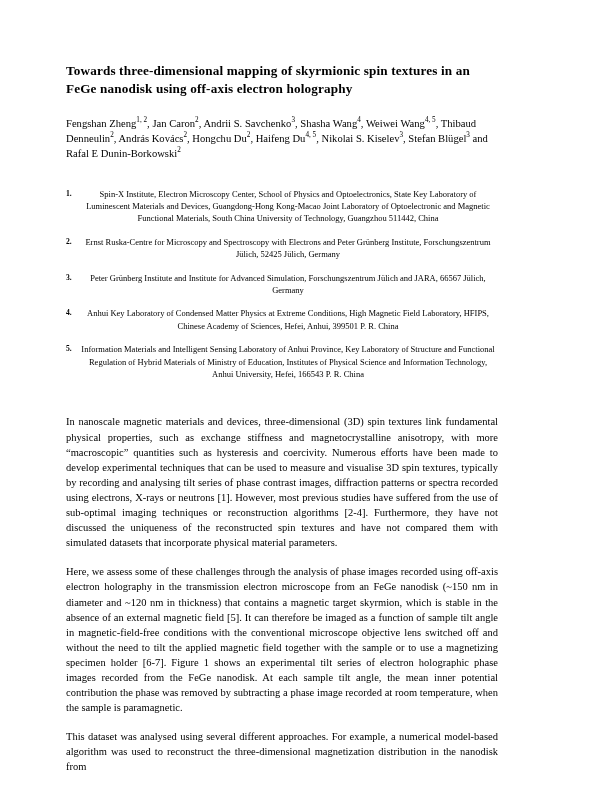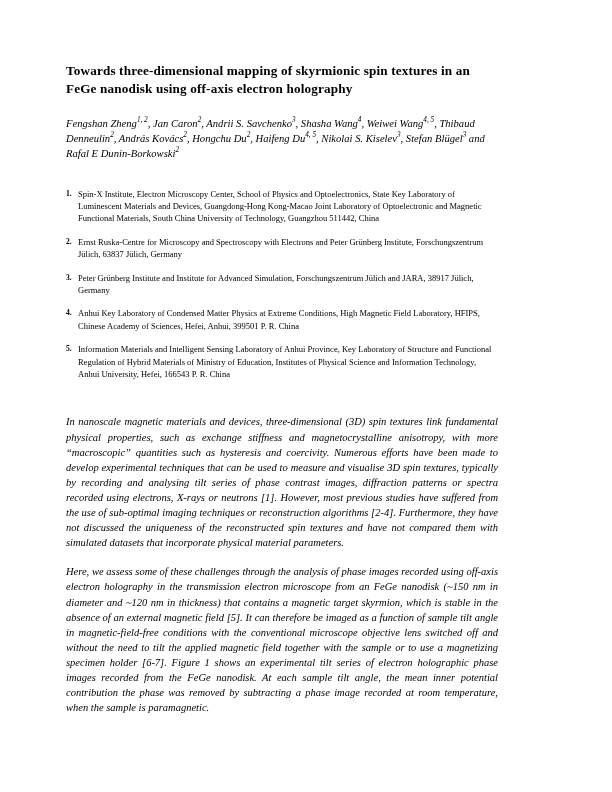--- a/index.html
+++ b/index.html
@@ -27,21 +27,20 @@
     font-size: 13.2px;
     line-height: 18px;
     letter-spacing: 0.15px;
     margin: 0 0 18px 0;
   }
   .authors {
     font-size: 10.6px;
     line-height: 15.2px;
     margin: 0 0 26px 0;
     text-align: left;
-    font-style: italic;
   }
   .authors sup {
     font-size: 7.2px;
     vertical-align: super;
     line-height: 0;
   }
   .affiliations {
     margin: 0 0 34px 0;
   }
   .affil {
@@ -53,58 +52,58 @@
   }
   .affil .num {
     font-weight: bold;
     font-size: 7.6px;
     width: 12px;
     flex: 0 0 12px;
     padding-top: 0px;
   }
   .affil .txt {
     flex: 1 1 auto;
-    text-align: left;
+    text-align: center;
   }
   .body-para {
     font-size: 10.5px;
     line-height: 15.1px;
     text-align: justify;
     margin: 0 0 14px 0;
-    font-style: italic;
   }
 </style>
 </head>
 <body>
 
 <div class="page">
 
   <h1 class="title">Towards three-dimensional mapping of skyrmionic spin textures in an FeGe nanodisk using off-axis electron holography</h1>
 
   <div class="authors">Fengshan Zheng<sup>1, 2</sup>, Jan Caron<sup>2</sup>, Andrii S. Savchenko<sup>3</sup>, Shasha Wang<sup>4</sup>, Weiwei Wang<sup>4, 5</sup>, Thibaud Denneulin<sup>2</sup>, András Kovács<sup>2</sup>, Hongchu Du<sup>2</sup>, Haifeng Du<sup>4, 5</sup>, Nikolai S. Kiselev<sup>3</sup>, Stefan Blügel<sup>3</sup> and Rafal E Dunin-Borkowski<sup>2</sup></div>
 
   <div class="affiliations">
     <div class="affil">
       <div class="num">1.</div>
       <div class="txt">Spin-X Institute, Electron Microscopy Center, School of Physics and Optoelectronics, State Key Laboratory of Luminescent Materials and Devices, Guangdong-Hong Kong-Macao Joint Laboratory of Optoelectronic and Magnetic Functional Materials, South China University of Technology, Guangzhou 511442, China</div>
     </div>
     <div class="affil">
       <div class="num">2.</div>
-      <div class="txt">Ernst Ruska-Centre for Microscopy and Spectroscopy with Electrons and Peter Grünberg Institute, Forschungszentrum Jülich, 63837 Jülich, Germany</div>
+      <div class="txt">Ernst Ruska-Centre for Microscopy and Spectroscopy with Electrons and Peter Grünberg Institute, Forschungszentrum Jülich, 52425 Jülich, Germany</div>
     </div>
     <div class="affil">
       <div class="num">3.</div>
-      <div class="txt">Peter Grünberg Institute and Institute for Advanced Simulation, Forschungszentrum Jülich and JARA, 38917 Jülich, Germany</div>
+      <div class="txt">Peter Grünberg Institute and Institute for Advanced Simulation, Forschungszentrum Jülich and JARA, 66567 Jülich, Germany</div>
     </div>
     <div class="affil">
       <div class="num">4.</div>
       <div class="txt">Anhui Key Laboratory of Condensed Matter Physics at Extreme Conditions, High Magnetic Field Laboratory, HFIPS, Chinese Academy of Sciences, Hefei, Anhui, 399501 P. R. China</div>
     </div>
     <div class="affil">
       <div class="num">5.</div>
       <div class="txt">Information Materials and Intelligent Sensing Laboratory of Anhui Province, Key Laboratory of Structure and Functional Regulation of Hybrid Materials of Ministry of Education, Institutes of Physical Science and Information Technology, Anhui University, Hefei, 166543 P. R. China</div>
     </div>
   </div>
 
   <p class="body-para">In nanoscale magnetic materials and devices, three-dimensional (3D) spin textures link fundamental physical properties, such as exchange stiffness and magnetocrystalline anisotropy, with more “macroscopic” quantities such as hysteresis and coercivity. Numerous efforts have been made to develop experimental techniques that can be used to measure and visualise 3D spin textures, typically by recording and analysing tilt series of phase contrast images, diffraction patterns or spectra recorded using electrons, X-rays or neutrons [1]. However, most previous studies have suffered from the use of sub-optimal imaging techniques or reconstruction algorithms [2-4]. Furthermore, they have not discussed the uniqueness of the reconstructed spin textures and have not compared them with simulated datasets that incorporate physical material parameters.</p>
   <p class="body-para">Here, we assess some of these challenges through the analysis of phase images recorded using off-axis electron holography in the transmission electron microscope from an FeGe nanodisk (~150 nm in diameter and ~120 nm in thickness) that contains a magnetic target skyrmion, which is stable in the absence of an external magnetic field [5]. It can therefore be imaged as a function of sample tilt angle in magnetic-field-free conditions with the conventional microscope objective lens switched off and without the need to tilt the applied magnetic field together with the sample or to use a magnetizing specimen holder [6-7]. Figure 1 shows an experimental tilt series of electron holographic phase images recorded from the FeGe nanodisk. At each sample tilt angle, the mean inner potential contribution the phase was removed by subtracting a phase image recorded at room temperature, when the sample is paramagnetic.</p>
+  <p class="body-para">This dataset was analysed using several different approaches. For example, a numerical model-based algorithm was used to reconstruct the three-dimensional magnetization distribution in the nanodisk from</p>
 
 </div>
 
 </body></html>

